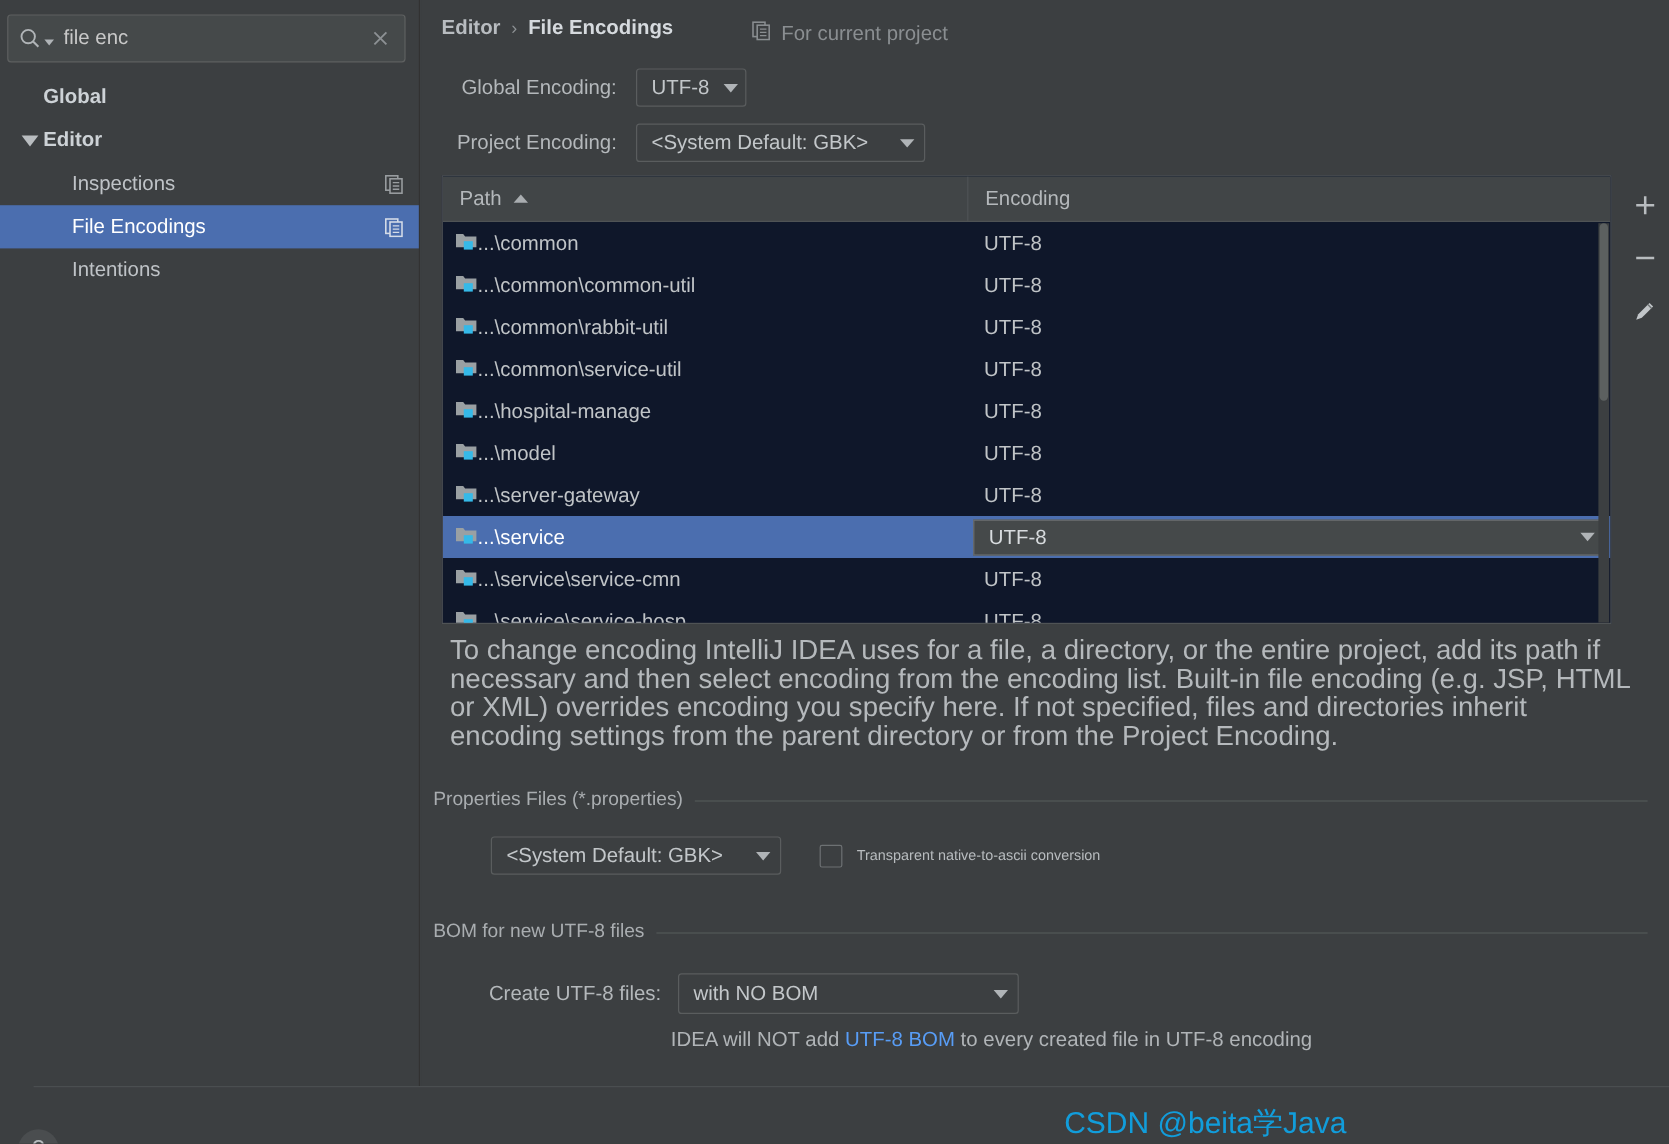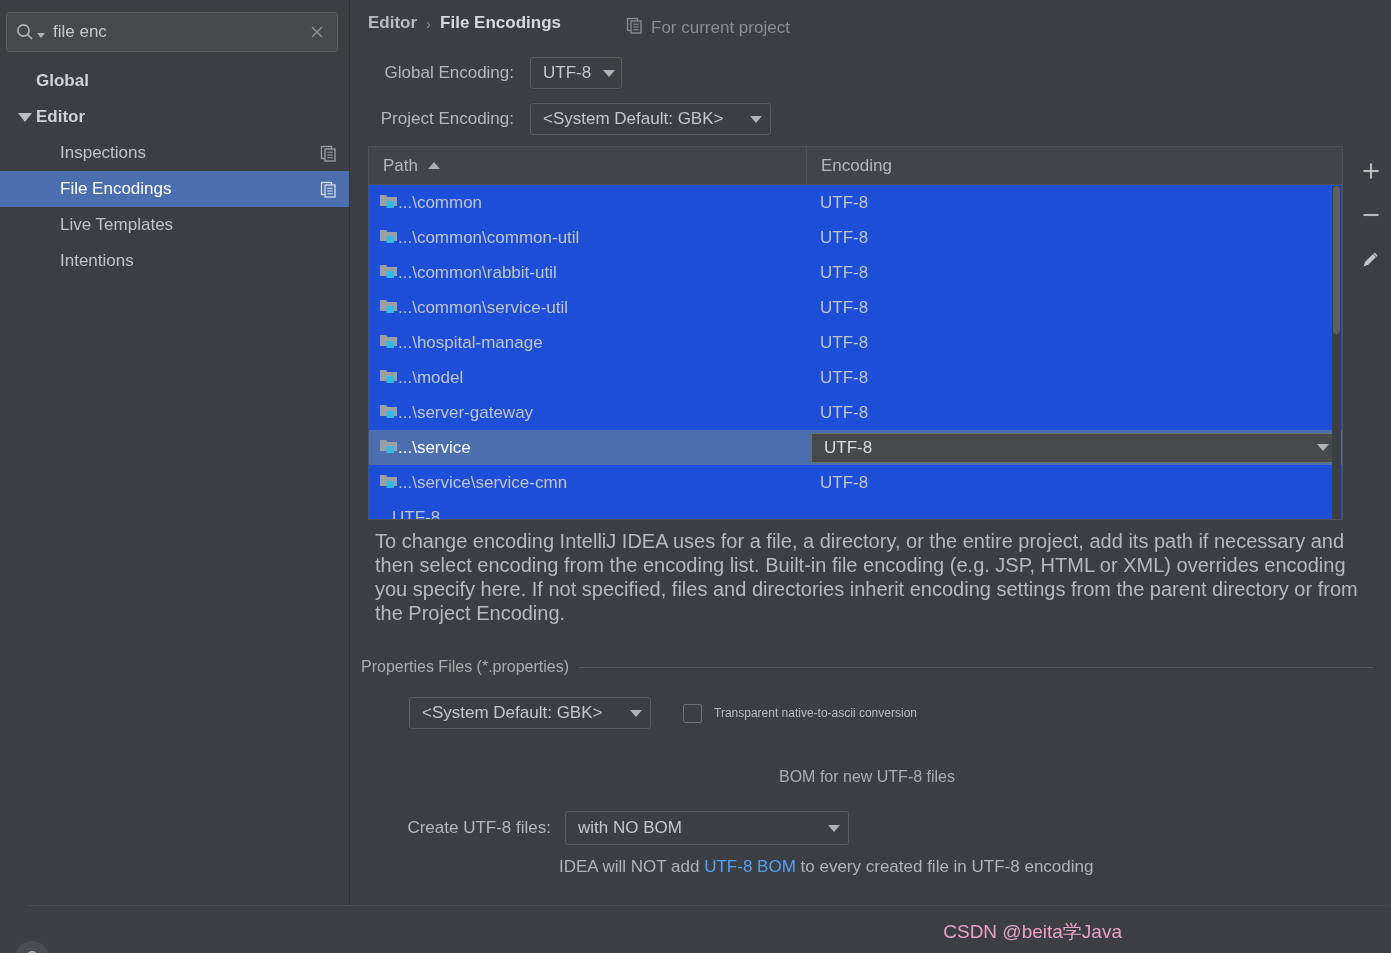--- a/index.html
+++ b/index.html
@@ -151,21 +151,21 @@
     border-top: 7px solid #b0b4b7;
     flex-shrink: 0;
   }
 
   
   #table-outer {
     position: absolute;
     left: 17px; top: 146px;
     width: 975px; height: 374px;
     border: 1px solid #4f5355;
-    background: #1d4ed8;
+    background: #0f172a;
     overflow: hidden;
   }
   .thead {
     display: flex;
     height: 38px;
     background: #414547;
     border-bottom: 1px solid #4f5355;
     align-items: center;
   }
   .th {
@@ -255,21 +255,21 @@
     width: 34px; height: 34px;
     display: flex; align-items: center; justify-content: center;
     cursor: pointer;
   }
 
   
   .description {
     position: absolute;
     left: 24px; top: 529px;
     width: 985px;
-    font-size: 20px;
+    font-size: 23px;
     line-height: 24px;
     color: #b5b9bc;
   }
 
   
   .group-title-row {
     position: absolute;
     display: flex;
     align-items: center;
     gap: 10px;
@@ -328,22 +328,22 @@
     background: #4a4d4f;
     display: flex; align-items: center; justify-content: center;
     font-size: 19px;
     color: #b7bbbe;
     cursor: pointer;
   }
 
   .watermark {
     position: absolute;
     right: 6px; top: 919px;
-    font-size: 19px;
-    color: #f9a8d4;
+    font-size: 25px;
+    color: #0ea5e9;
     opacity: 0.92;
     white-space: nowrap;
   }
 
   .topnub {
     position: absolute;
     left: 128px; top: 0;
     width: 92px; height: 4px;
     background: #4a4e50;
   }
@@ -409,24 +409,20 @@
           <svg width="17" height="17" viewBox="0 0 17 17">
             <rect x="1.5" y="1.5" width="10" height="12" fill="none" stroke="#d5dce8" stroke-width="1.3"></rect>
             <rect x="5" y="4" width="10" height="12" fill="#4b6eaf" stroke="#d5dce8" stroke-width="1.3"></rect>
             <line x1="7.3" y1="7.2" x2="12.7" y2="7.2" stroke="#d5dce8" stroke-width="1.1"></line>
             <line x1="7.3" y1="10" x2="12.7" y2="10" stroke="#d5dce8" stroke-width="1.1"></line>
             <line x1="7.3" y1="12.7" x2="12.7" y2="12.7" stroke="#d5dce8" stroke-width="1.1"></line>
           </svg>
         </span>
       </div>
 
-      <div class="tree-row indent">
-        <span class="spacer"></span>
-        <span class="tree-label">Live Templates</span>
-      </div>
 
       <div class="tree-row indent">
         <span class="spacer"></span>
         <span class="tree-label">Intentions</span>
       </div>
 
     </div>
   </div>
 
   <div id="content">
@@ -565,20 +561,27 @@
             <div class="cell-path">
               <span style="flex-shrink: 0;"><svg width="19" height="17" viewBox="0 0 19 17">
                   <path d="M1 3 h6 l1.6 2 H18 v9 H1 Z" fill="#9aa0a3"></path>
                   <rect x="7.5" y="9" width="7.5" height="7" fill="#35b9e8"></rect>
                 </svg></span>
               <span>...\service\service-cmn</span>
             </div>
             <div class="cell-enc">UTF-8</div>
           </div>
           <div class="trow">
+            <div class="cell-path">
+              <span style="flex-shrink: 0;"><svg width="19" height="17" viewBox="0 0 19 17">
+                  <path d="M1 3 h6 l1.6 2 H18 v9 H1 Z" fill="#9aa0a3"></path>
+                  <rect x="7.5" y="9" width="7.5" height="7" fill="#35b9e8"></rect>
+                </svg></span>
+              <span>...\service\service-hosp</span>
+            </div>
             <div class="cell-enc">UTF-8</div>
           </div>
         </div>
 
       <div class="vscroll">
         <div class="vthumb"></div>
       </div>
     </div>
 
     <div id="table-toolbar">
@@ -612,21 +615,21 @@
       <span class="combo" style="margin-left:18px; width:242px;">
         <span class="cv">&lt;System Default: GBK&gt;</span>
         <span class="caret"></span>
       </span>
       <span class="checkbox-wrap" style="margin-left:32px;">
         <span class="checkbox"></span>
         <span class="checkbox-label">Transparent native-to-ascii conversion</span>
       </span>
     </div>
 
-    <div class="group-title-row" style="top:768px;flex-direction:column;">
+    <div class="group-title-row" style="top:768px;">
       <span class="group-title">BOM for new UTF-8 files</span>
       <span class="group-line"></span>
     </div>
 
     <div class="field-row" style="left:40px; top:811px;">
       <span class="field-label" style="width:160px;">Create UTF-8 files:</span>
       <span class="combo" style="margin-left:14px; width:284px; height:34px;">
         <span class="cv">with NO BOM</span>
         <span class="caret"></span>
       </span>

